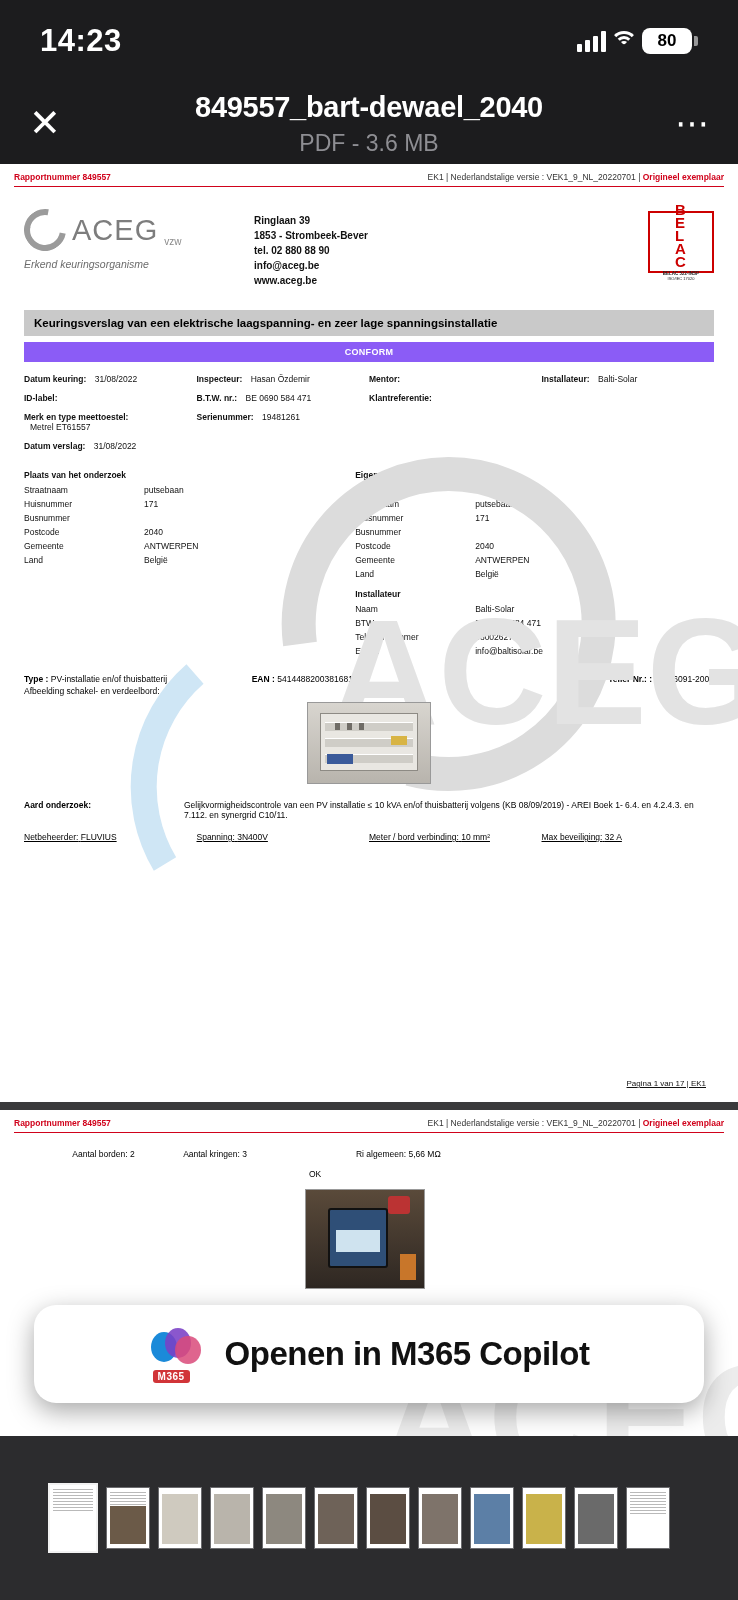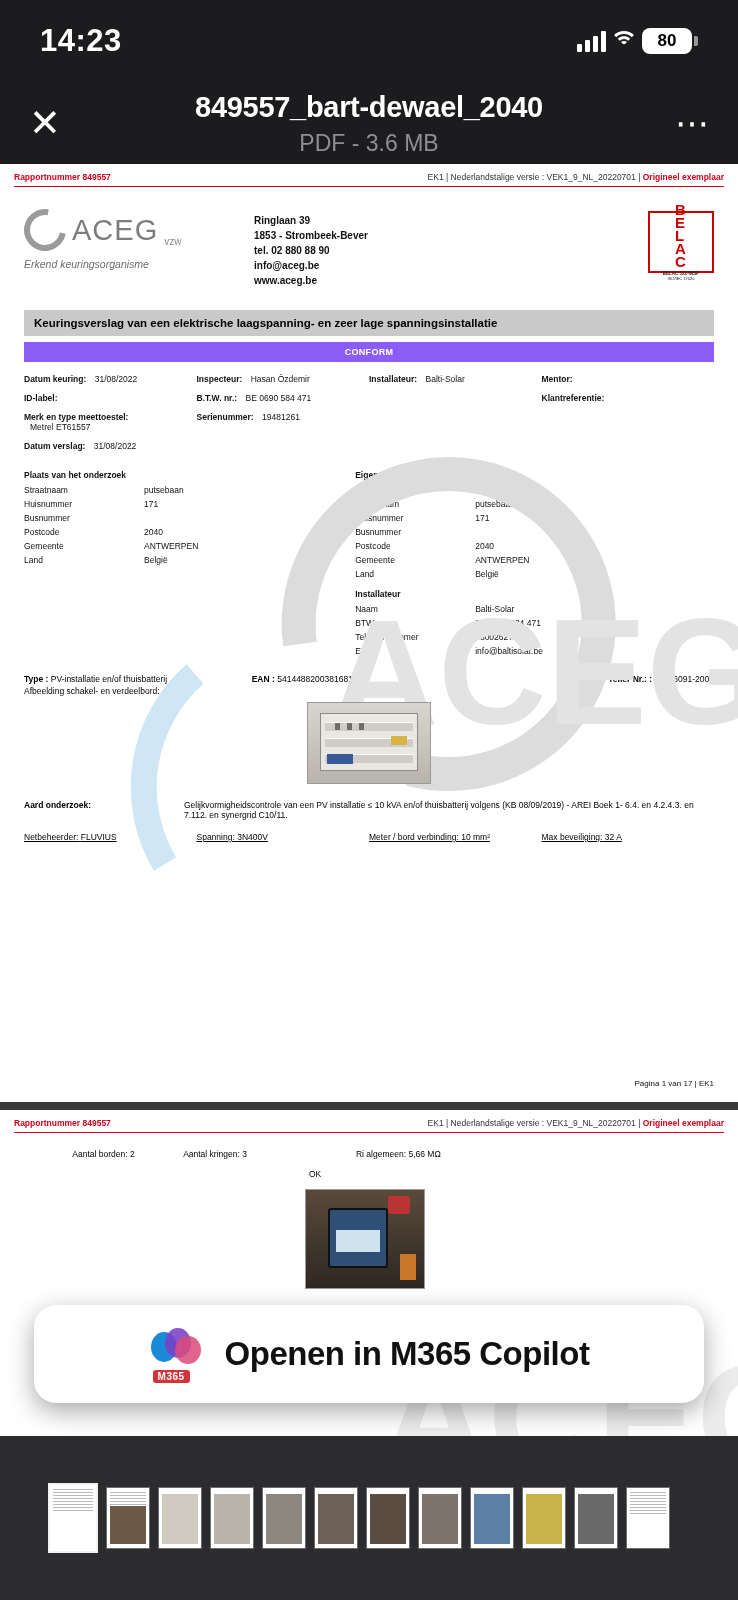--- a/index.html
+++ b/index.html
@@ -167,21 +167,21 @@
   .photo-blue { position: absolute; left: 6px; bottom: 6px; width: 26px; height: 10px; background: #3a5a9a; }
   .photo-yel { position: absolute; right: 10px; top: 22px; width: 16px; height: 9px; background: #d8b444; }
 
   .aard { display: flex; padding: 16px 24px 0 24px; font-size: 8.5px; }
   .aard .k { width: 160px; font-weight: bold; }
   .aard .v { flex: 1; }
 
   .bottom4 { display: flex; padding: 12px 24px 0 24px; font-size: 8.5px; }
   .bottom4 > div { width: 25%; text-decoration: underline; }
 
-  .pagenum { position: absolute; right: 24px; bottom: 14px; font-size: 8px; color: #111; }
+  .pagenum { position: absolute; right: 32px; bottom: 14px; font-size: 8px; color: #111; text-decoration: underline; }
 
   
   .p2row { display: flex; padding: 16px 24px 0 24px; font-size: 8.5px; }
   .p2row > div:nth-child(1) { width: 24%; text-align: center; }
   .p2row > div:nth-child(2) { width: 22%; }
   .p2row > div:nth-child(3) { width: 54%; margin-left: 27px; }
   .ok { padding: 0 24px; font-size: 8.5px; margin-top: 10px; margin-left: 285px; }
   .photo2 {
     margin: 10px auto 0 305px; width: 120px; height: 100px; border: 1px solid #999;
     background: linear-gradient(#5a4a3a, #2e2722); position: relative; overflow: hidden;
@@ -345,32 +345,32 @@
             <span class="lbl">B.T.W. nr.:</span>
             <span class="val">BE 0690 584 471</span>
           </div>
           <div class="kv">
             <span class="lbl">Serienummer:</span>
             <span class="val">19481261</span>
           </div>
         </div>
         <div class="g4c">
           <div class="kv">
+            <span class="lbl">Mentor:</span>
+            <span class="val"></span>
+          </div>
+          <div class="kv">
+            <span class="lbl">Klantreferentie:</span>
+            <span class="val"></span>
+          </div>
+        </div>
+        <div class="g4c">
+          <div class="kv">
             <span class="lbl">Installateur:</span>
             <span class="val">Balti-Solar</span>
-          </div>
-        </div>
-        <div class="g4c">
-          <div class="kv">
-            <span class="lbl">Mentor:</span>
-            <span class="val"></span>
-          </div>
-          <div class="kv">
-            <span class="lbl">Klantreferentie:</span>
-            <span class="val"></span>
           </div>
         </div>
       </div>
 
       <div class="two-col">
         <div class="col-l">
           <div class="sec-t">Plaats van het onderzoek</div>
           <div class="drow">
               <div class="k">Straatnaam</div>
               <div class="v">putsebaan</div>

